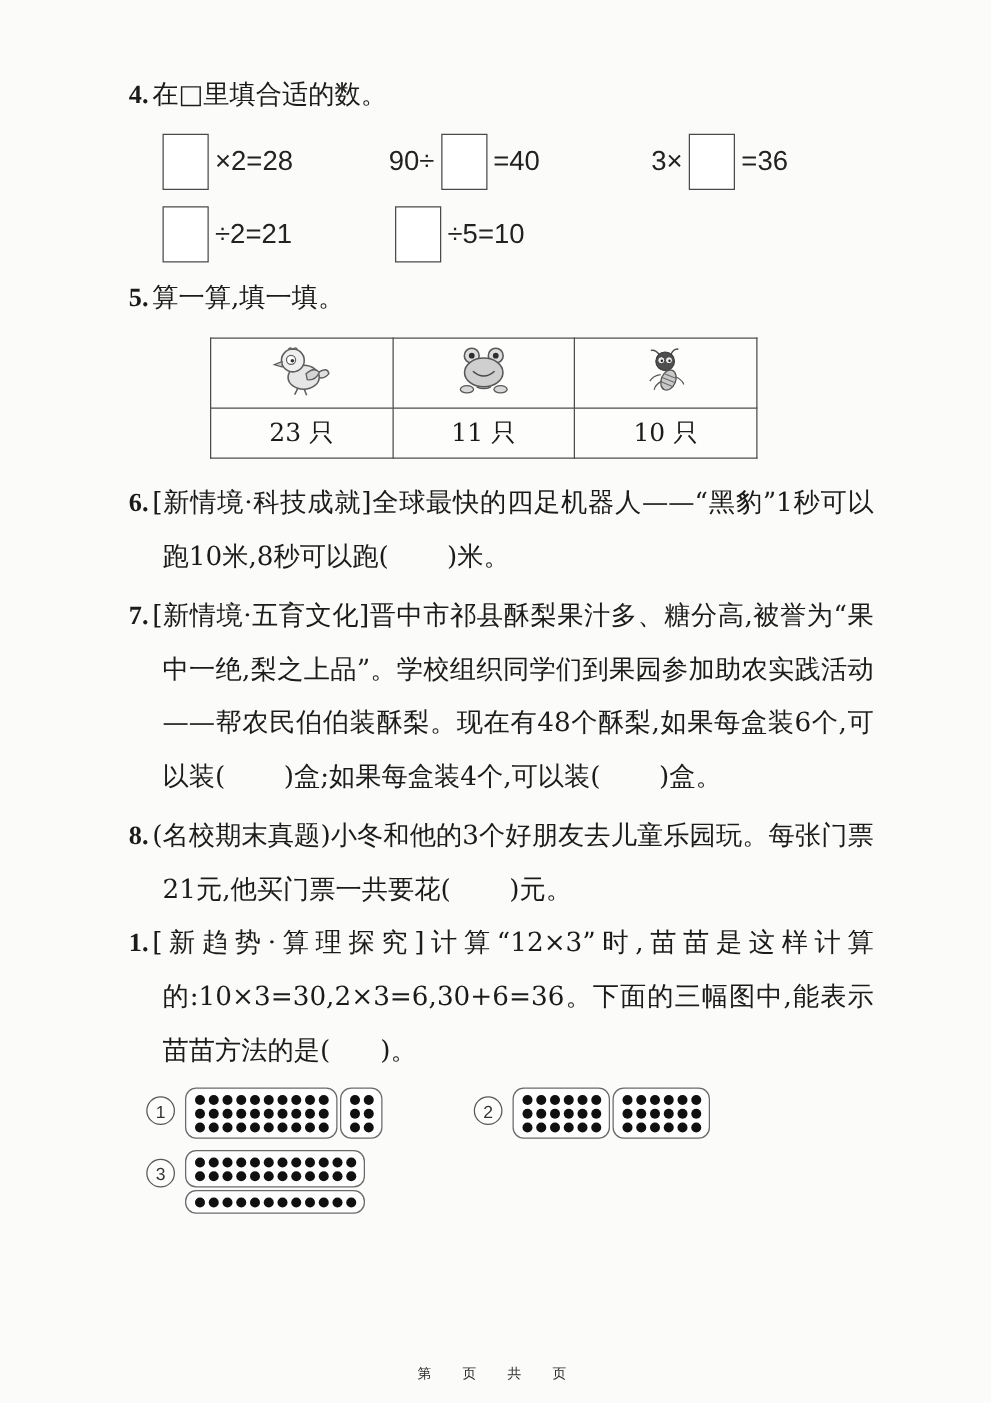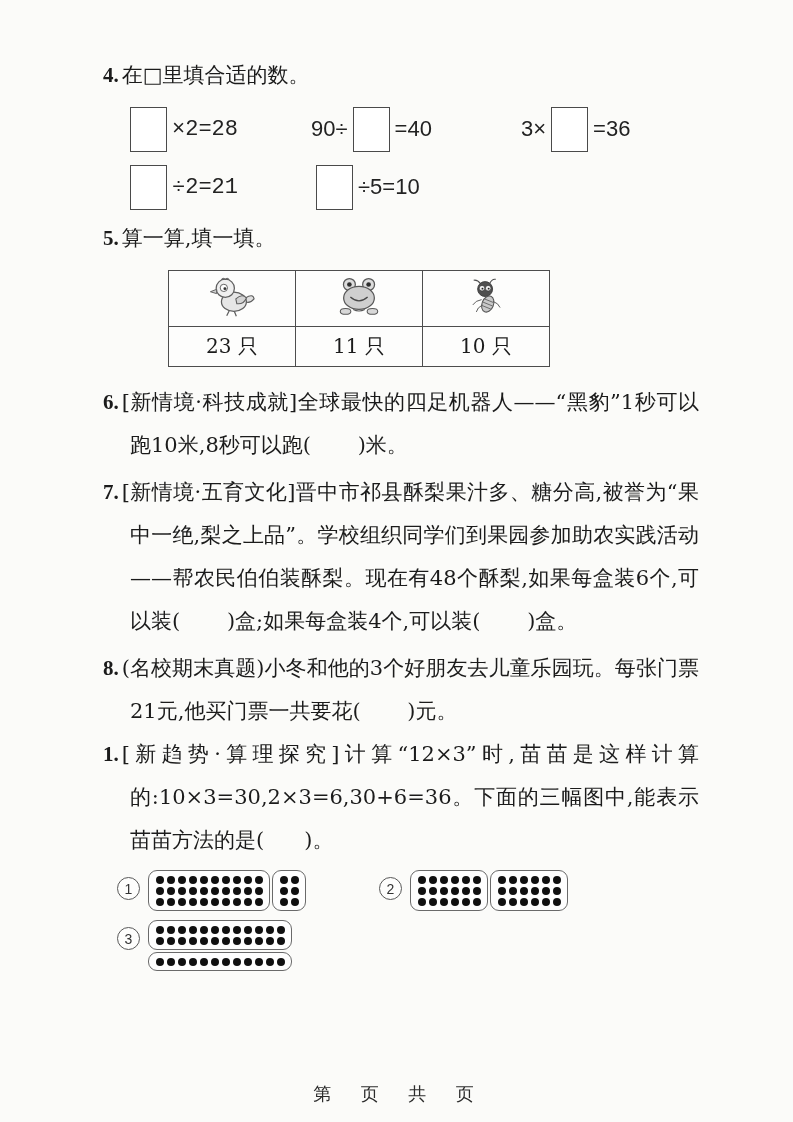--- a/index.html
+++ b/index.html
@@ -38,35 +38,35 @@
     margin: 6px 0 0 22px;
     height: 52px;
   }
   .eq-cell {
     display: flex;
     align-items: center;
     font-family: "Liberation Sans", "DejaVu Sans", sans-serif;
     font-size: 22px;
     color: #222;
   }
-  .eq-cell.c1 { width: 186px; font-family: Liberation Mono, monospace; }
+  .eq-cell.c1 { width: 186px; }
   .eq-cell.c2 { width: 210px; }
   .blank-box {
     display: inline-block;
     width: 37px; height: 45px;
     border: 1.6px solid #4a4a4a;
     background: #ffffff;
     margin: 0 5px;
     flex: none;
   }
   
   table.animals {
     border-collapse: collapse;
     margin: 10px 0 0 65px;
-    width: 382px;
+    width: 438px;
     background: #fdfdfc;
   }
   table.animals td {
     border: 1.3px solid #4d4d4d;
     text-align: center;
     vertical-align: middle;
     width: 146px;
   }
   table.animals { border: 1.6px solid #3d3d3d; }
   tr.animal-row td { height: 56px; }
@@ -112,21 +112,21 @@
     width: 8px; height: 8px;
     border-radius: 50%;
     margin: 1.5px;
     flex: none;
   }
   
   .footer {
     position: absolute;
     left: 0; right: 0; bottom: 16px;
     text-align: center;
-    font-size: 18px;
+    font-size: 11px;
     letter-spacing: 6px;
     color: #2c2c2c;
     white-space: pre;
   }
   .mt4  { margin-top: 4px; }
   .mt14 { margin-top: 14px; }
 </style>
 </head>
 <body>
 

